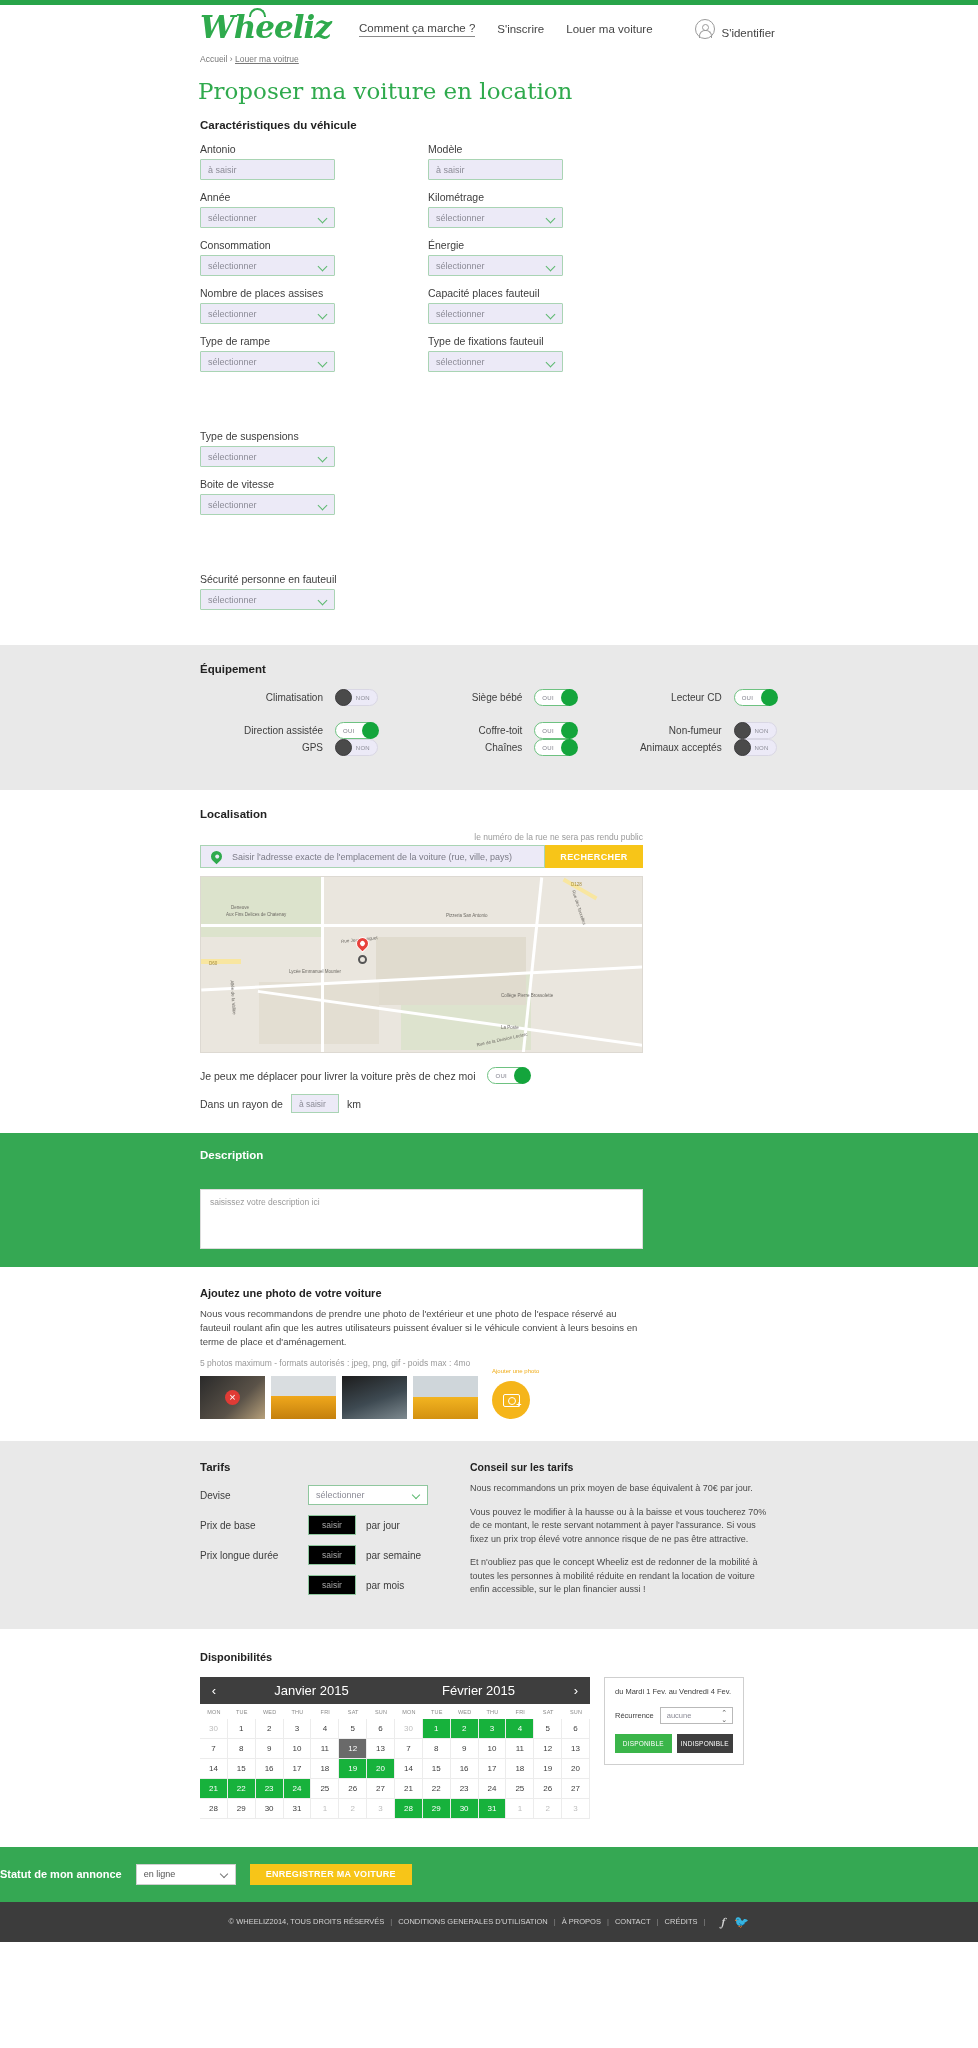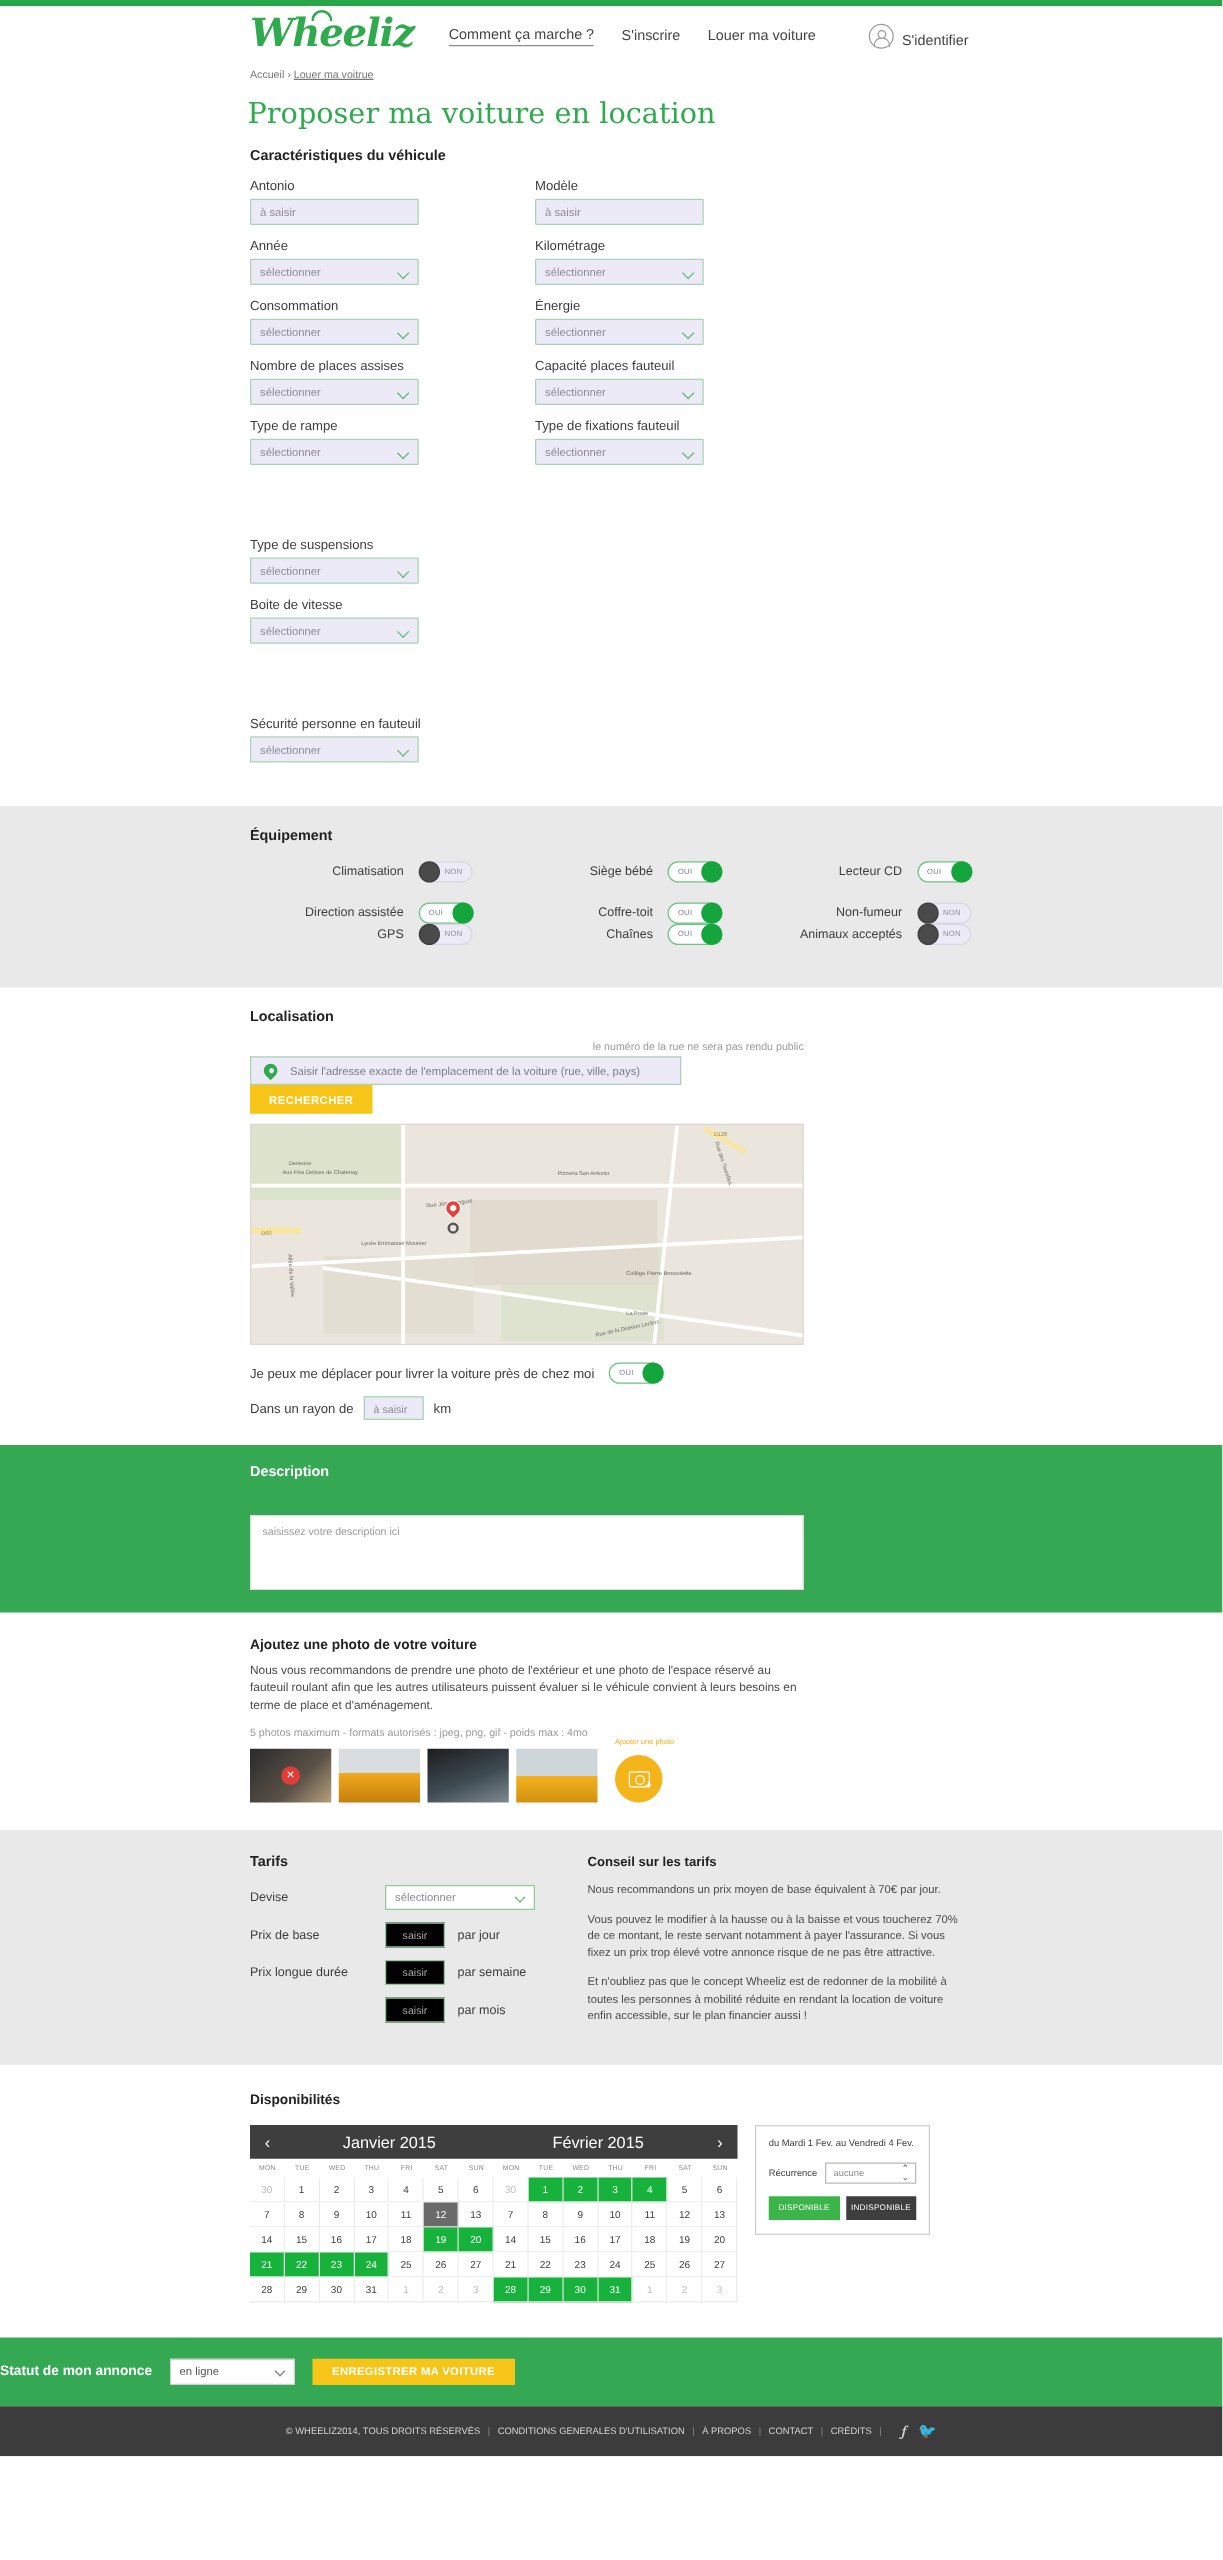--- a/index.html
+++ b/index.html
@@ -141,21 +141,21 @@
     letter-spacing: 0.3px; top: 5px;
   }
   .toggle.off .tlabel { right: 7px; }
   .toggle.on  .tlabel { left: 7px; color: #7c7c88; }
 
   
   .loc-hint {
     font-size: 8.5px; color: #9a9a9a; text-align: right;
     width: 443px; margin-bottom: 3px;
   }
-  .loc-bar { display: flex; flex-direction: column; }
+  .loc-bar { display: flex; }
   .loc-input {
     width: 345px; height: 23px; background: #eceaf7;
     border: 1px solid #a9d4b4; display: flex; align-items: center;
     padding-left: 10px; gap: 10px;
   }
   .pin {
     width: 11px; height: 11px; background: #2faa4d; border-radius: 50% 50% 50% 0;
     transform: rotate(-45deg); flex: none; position: relative;
   }
   .pin::after {

